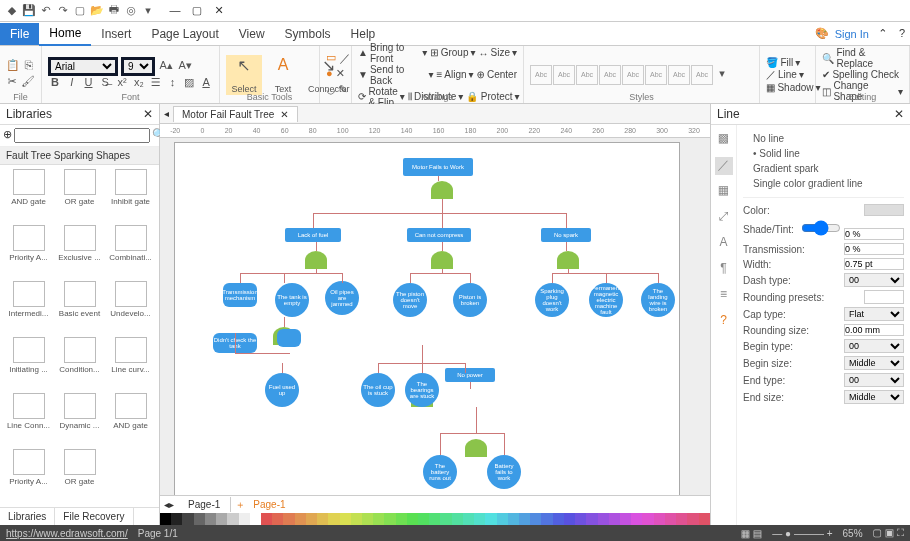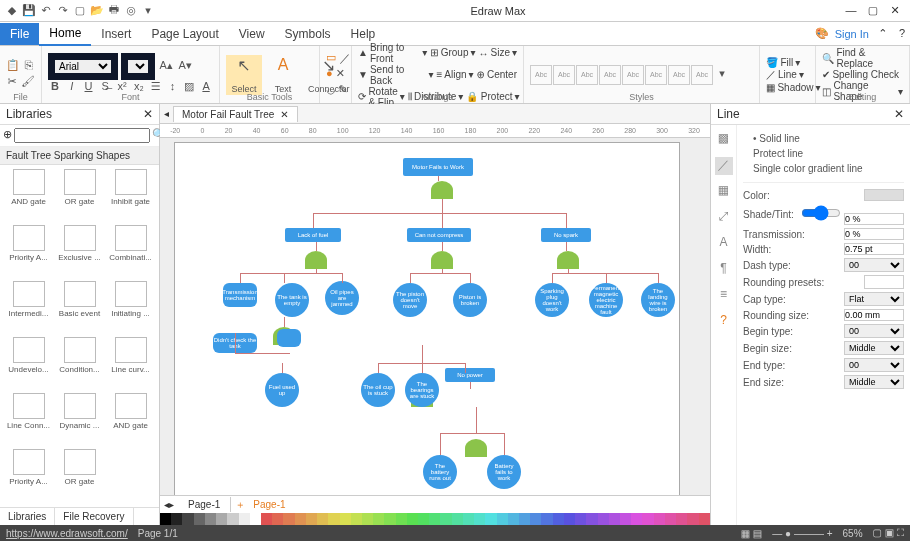--- a/index.html
+++ b/index.html
@@ -16,21 +16,21 @@
 .menubar .tab.active { color: #000; border-bottom: 2px solid #2c7cd6; }
 .menubar .spacer { flex: 1; }
 .menubar .signin { color: #2c7cd6; font-size: 11px; padding: 0 6px; }
 .menubar .right-icons span { width: 16px; display: inline-block; text-align: center; }
 .ribbon { height: 58px; display: flex; border-bottom: 1px solid #ccc; background: #fafafa; }
 .ribbon-group { border-right: 1px solid #e0e0e0; padding: 2px 6px; display: flex; flex-direction: column; justify-content: center; position: relative; }
 .ribbon-group .label { position: absolute; bottom: 1px; left: 0; right: 0; text-align: center; font-size: 9px; color: #777; }
 .ribbon-row { display: flex; gap: 3px; align-items: center; }
 .ribbon .ico { width: 16px; height: 16px; font-size: 11px; text-align: center; color: #555; }
 .ribbon .bigico { width: 28px; height: 28px; font-size: 16px; text-align: center; }
-.ribbon select { font-size: 10px; border: 7px solid #0f172a; }
+.ribbon select { font-size: 10px; border: 3px solid #0f172a; }
 .ribbon-btn { display: flex; flex-direction: column; align-items: center; font-size: 9px; color: #555; padding: 1px 4px; }
 .style-gallery { display: flex; gap: 1px; align-items: center; }
 .style-swatch { width: 22px; height: 20px; border: 1px solid #ccc; font-size: 7px; display: flex; align-items: center; justify-content: center; color: #999; }
 .ribbon-item { font-size: 10px; display: flex; align-items: center; gap: 2px; color: #444; }
 .workspace { display: flex; height: 421px; }
 .libpanel { width: 160px; border-right: 1px solid #ccc; display: flex; flex-direction: column; }
 .libpanel .hdr { font-size: 12px; padding: 3px 6px; border-bottom: 1px solid #ddd; display: flex; justify-content: space-between; }
 .libpanel .search { display: flex; padding: 3px; gap: 2px; border-bottom: 1px solid #eee; }
 .libpanel .search .ico { width: 16px; text-align: center; }
 .libpanel .section-title { font-size: 10px; padding: 3px 6px; background: #f0f0f0; border-bottom: 1px solid #ddd; }
@@ -75,21 +75,20 @@
     <span class="ico">◆</span>
     <span class="ico">💾</span>
     <span class="ico">↶</span>
     <span class="ico">↷</span>
     <span class="ico">▢</span>
     <span class="ico">📂</span>
     <span class="ico">🖶</span>
     <span class="ico">◎</span>
     <span class="ico">▾</span>
   </div>
-  <div class="title">Edraw Max</div>
   <div class="wincontrols">
     <span>—</span>
     <span>▢</span>
     <span>✕</span>
   </div>
 </div>
 
 <div class="menubar">
   <div class="tab file">File</div>
   <div class="tab active">Home</div>
@@ -256,25 +255,25 @@
         <div class="shape-cell">
           <div class="sw"></div>
           <span>Intermedi...</span>
         </div>
         <div class="shape-cell">
           <div class="sw"></div>
           <span>Basic event</span>
         </div>
         <div class="shape-cell">
           <div class="sw"></div>
+          <span>Undevelo...</span>
+        </div>
+        <div class="shape-cell">
+          <div class="sw"></div>
           <span>Initiating ...</span>
-        </div>
-        <div class="shape-cell">
-          <div class="sw"></div>
-          <span>Undevelo...</span>
         </div>
         <div class="shape-cell">
           <div class="sw"></div>
           <span>Condition...</span>
         </div>
         <div class="shape-cell">
           <div class="sw"></div>
           <span>Line curv...</span>
         </div>
         <div class="shape-cell">
@@ -469,22 +468,23 @@
         <div class="sicon">▩</div>
         <div class="sicon active">／</div>
         <div class="sicon">▦</div>
         <div class="sicon">⤢</div>
         <div class="sicon">A</div>
         <div class="sicon">¶</div>
         <div class="sicon">≡</div>
         <div class="sicon" style="color:#e67e22">?</div>
       </div>
       <div class="props">
+        <div class="opt">No line</div>
         <div class="opt">• <span>Solid line</span></div>
-        <div class="opt">Protect line</div>
+        <div class="opt">Gradient spark</div>
         <div class="opt">Single color gradient line</div>
         <hr style="margin:6px 0;border:none;border-top:1px solid #eee">
         <div class="row">
             <span>Color:</span>
             <span style="width:40px;height:12px;border:1px solid #ccc;background:#ddd"></span>
           </div>
         <div class="row">
             <span>Shade/Tint:</span>
             <span><input type="range" min="0" max="100" value="50" style="width: 40px;"> <input value="0 %" style=""></span>
           </div>

